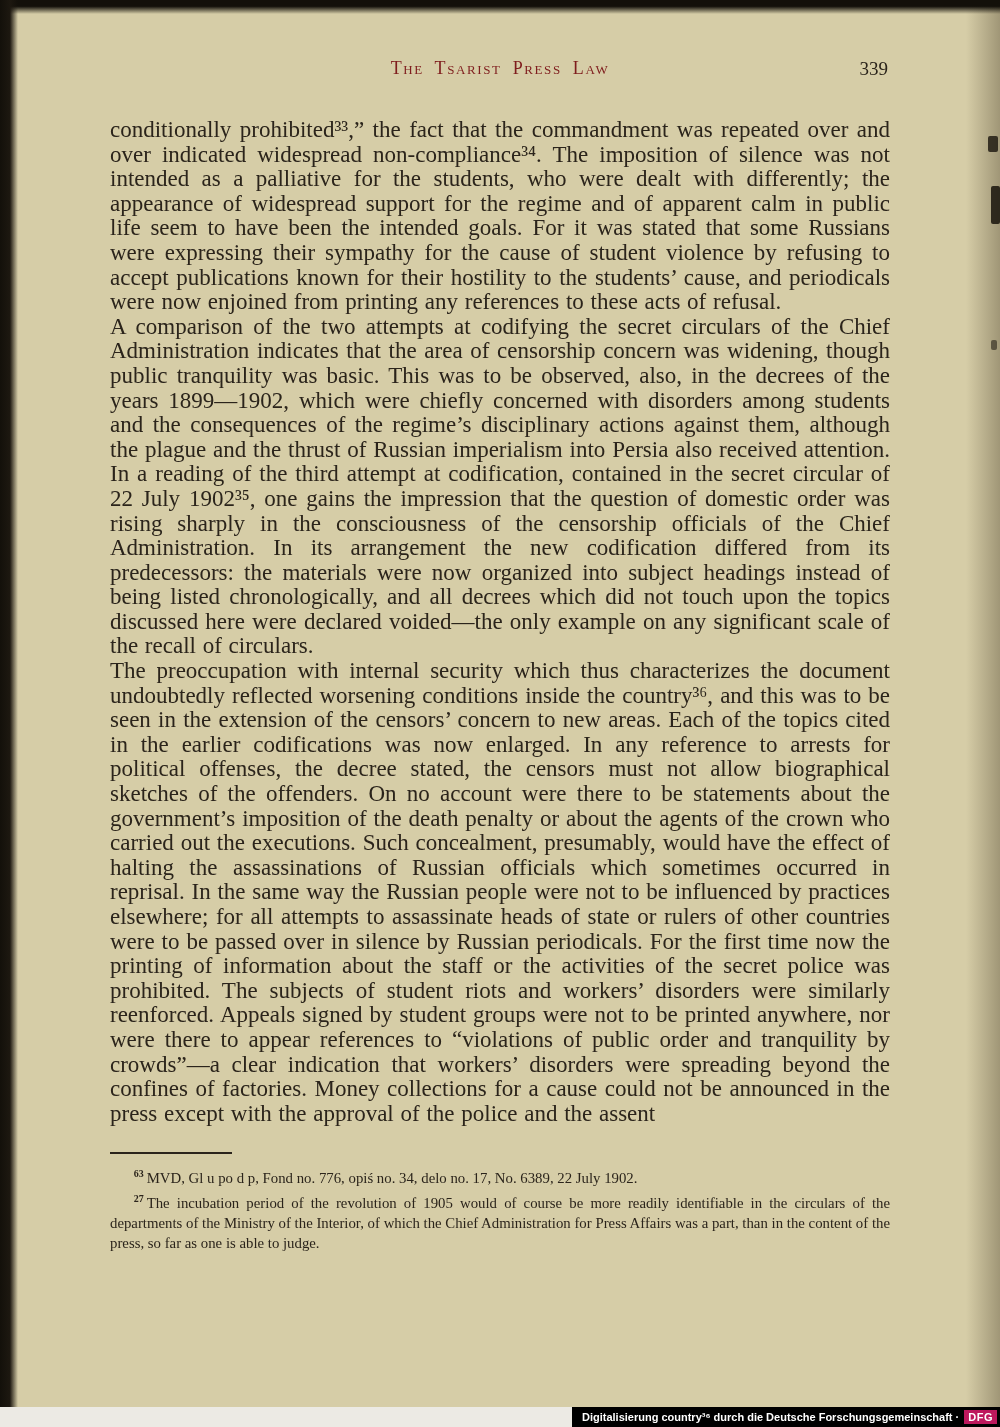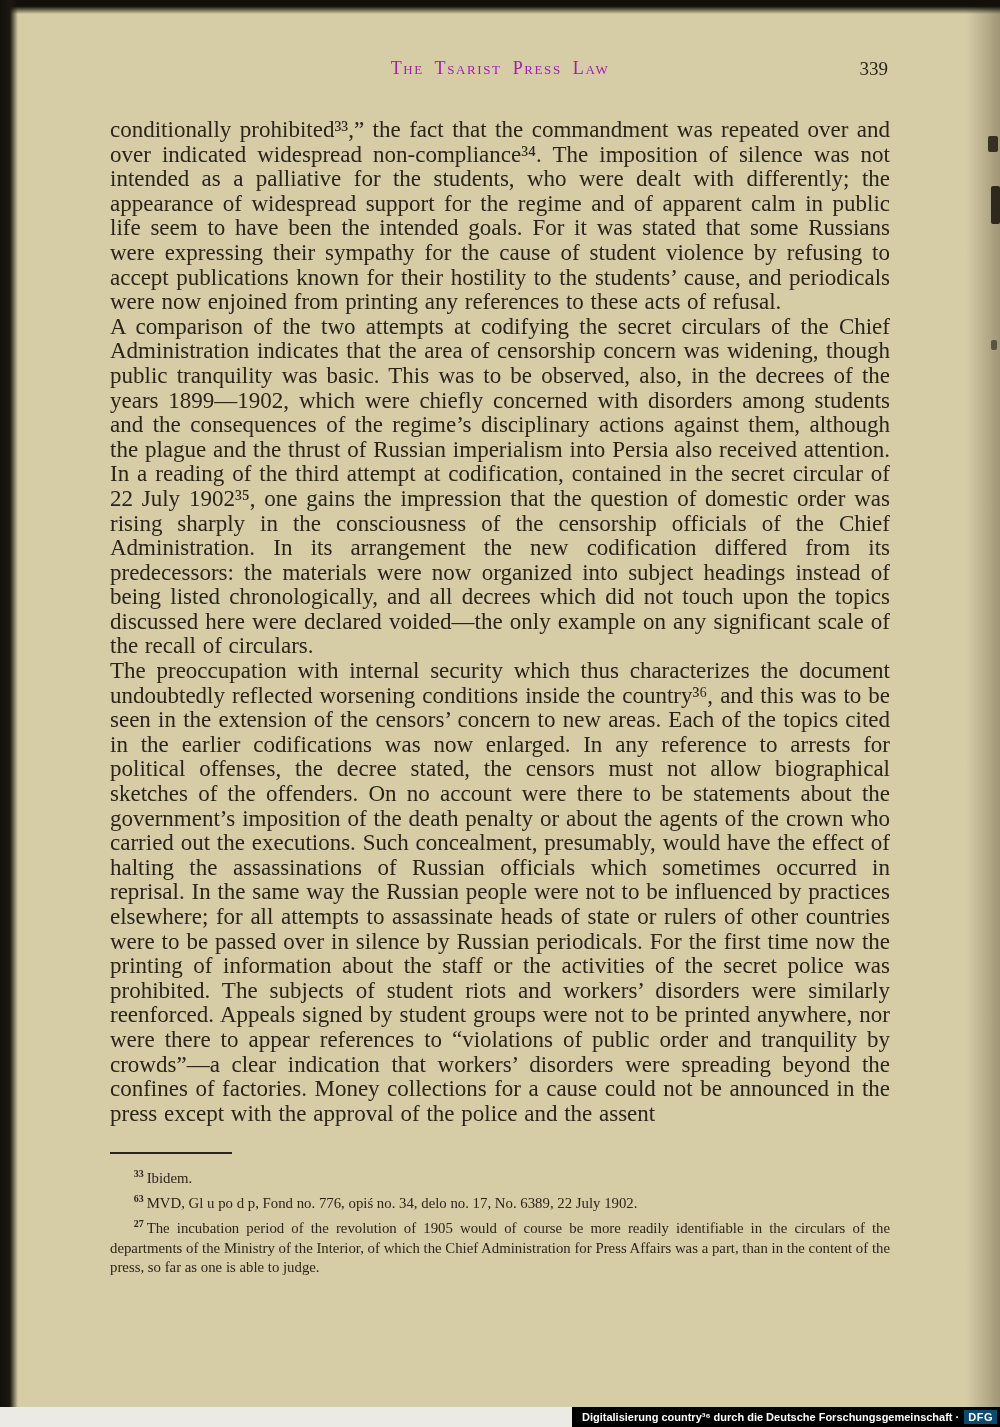--- a/index.html
+++ b/index.html
@@ -57,21 +57,21 @@
     position: relative;
     margin-top: 58px;
     height: 26px;
     text-align: center;
   }
   .running-title {
     font-variant: small-caps;
     font-size: 18px;
     letter-spacing: 1.6px;
     word-spacing: 5px;
-    color: #a21caf;
+    color: #7f1d1d;
   }
   .page-number {
     position: absolute;
     right: 2px;
     top: 0;
     font-size: 19px;
     margin-left: 40px;
   }
 
   .body-text {
@@ -125,21 +125,21 @@
     display: flex;
     align-items: center;
     padding: 0 3px 0 10px;
     font-family: "Liberation Sans", "DejaVu Sans", sans-serif;
     font-size: 11px;
     font-weight: bold;
     white-space: nowrap;
   }
   .dfg-badge {
     display: inline-block;
-    background: #0c4a6e;
+    background: #be185d;
     color: #ffffff;
     font-family: "Liberation Sans", "DejaVu Sans", sans-serif;
     font-size: 11px;
     font-weight: bold;
     padding: 1px 4px;
     margin-left: 5px;
     letter-spacing: 0.5px;
   }
 </style>
 </head>
@@ -163,21 +163,20 @@
 
     <div class="body-text">
       <p>conditionally prohibited³³,” the fact that the commandment was repeated over and over indicated widespread non-compliance³⁴. The imposition of silence was not intended as a palliative for the students, who were dealt with differently; the appearance of widespread support for the regime and of apparent calm in public life seem to have been the intended goals. For it was stated that some Russians were expressing their sympathy for the cause of student violence by refusing to accept publications known for their hostility to the students’ cause, and periodicals were now enjoined from printing any references to these acts of refusal.</p>
       <p>A comparison of the two attempts at codifying the secret circulars of the Chief Administration indicates that the area of censorship concern was widening, though public tranquility was basic. This was to be observed, also, in the decrees of the years 1899—1902, which were chiefly concerned with disorders among students and the consequences of the regime’s disciplinary actions against them, although the plague and the thrust of Russian imperialism into Persia also received attention. In a reading of the third attempt at codification, contained in the secret circular of 22 July 1902³⁵, one gains the impression that the question of domestic order was rising sharply in the consciousness of the censorship officials of the Chief Administration. In its arrangement the new codification differed from its predecessors: the materials were now organized into subject headings instead of being listed chronologically, and all decrees which did not touch upon the topics discussed here were declared voided—the only example on any significant scale of the recall of circulars.</p>
       <p>The preoccupation with internal security which thus characterizes the document undoubtedly reflected worsening conditions inside the country³⁶, and this was to be seen in the extension of the censors’ concern to new areas. Each of the topics cited in the earlier codifications was now enlarged. In any reference to arrests for political offenses, the decree stated, the censors must not allow biographical sketches of the offenders. On no account were there to be statements about the government’s imposition of the death penalty or about the agents of the crown who carried out the executions. Such concealment, presumably, would have the effect of halting the assassinations of Russian officials which sometimes occurred in reprisal. In the same way the Russian people were not to be influenced by practices elsewhere; for all attempts to assassinate heads of state or rulers of other countries were to be passed over in silence by Russian periodicals. For the first time now the printing of information about the staff or the activities of the secret police was prohibited. The subjects of student riots and workers’ disorders were similarly reenforced. Appeals signed by student groups were not to be printed anywhere, nor were there to appear references to “violations of public order and tranquility by crowds”—a clear indication that workers’ disorders were spreading beyond the confines of factories. Money collections for a cause could not be announced in the press except with the approval of the police and the assent</p>
     </div>
 
     <div class="footnote-rule"></div>
 
     <div class="footnotes">
-      <p><sup>33</sup><span>Ibidem.</span></p>
       <p><sup>63</sup><span>MVD, Gl u po d p, Fond no. 776, opiś no. 34, delo no. 17, No. 6389, 22 July 1902.</span></p>
       <p><sup>27</sup><span>The incubation period of the revolution of 1905 would of course be more readily identifiable in the circulars of the departments of the Ministry of the Interior, of which the Chief Administration for Press Affairs was a part, than in the content of the press, so far as one is able to judge.</span></p>
     </div>
 
   </div>
 
   <div class="footer-row">
     <div class="footer-black">
       <span>Digitalisierung country³⁶ durch die Deutsche Forschungsgemeinschaft ·</span>
       <span class="dfg-badge">DFG</span>

